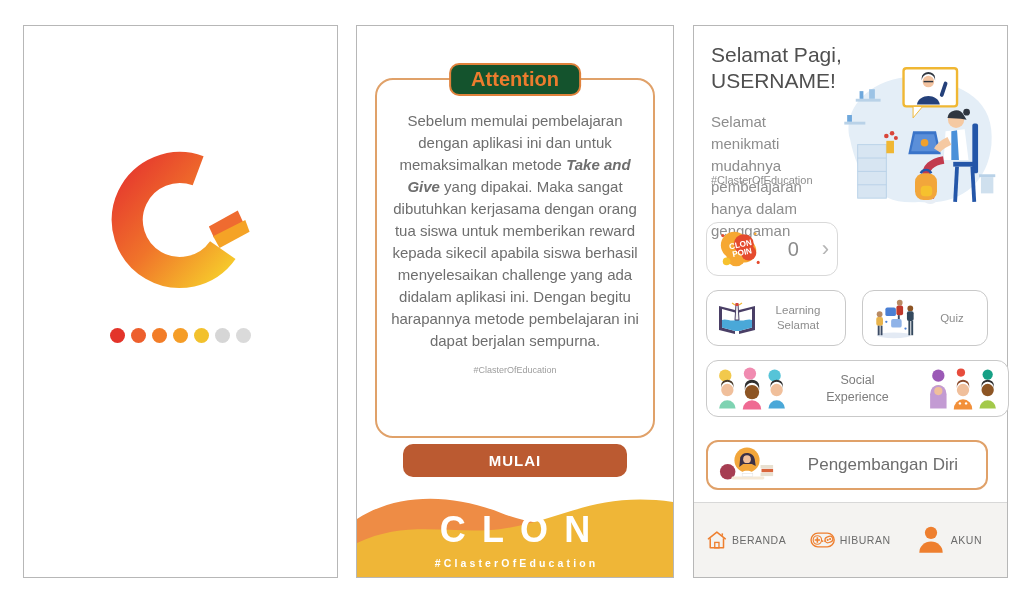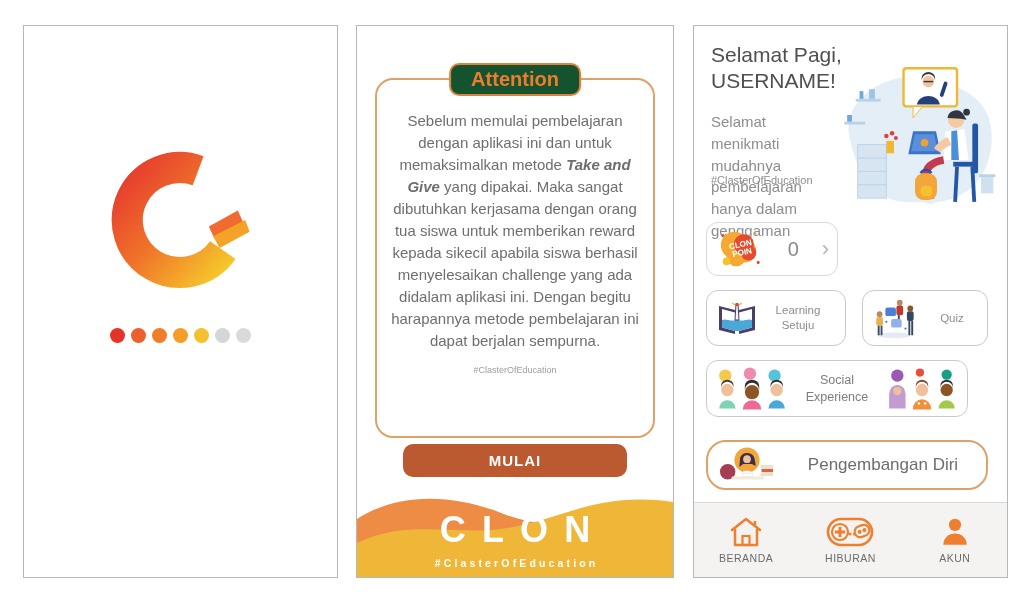--- a/index.html
+++ b/index.html
@@ -49,31 +49,31 @@
     border:1.5px solid #d9d9d9;border-radius:12px;display:flex;align-items:center;
     padding:0 8px;box-sizing:border-box;gap:10px;cursor:pointer;}
   .poin-value{color:#8a8a8a;font-size:20px;flex:1;text-align:center;}
   .poin-chevron{color:#b5b5b5;font-size:22px;line-height:1;}
   .mid-row{position:absolute;left:12px;top:264px;display:flex;gap:16px;}
   .mini-card{border:1.5px solid #c9c9c9;border-radius:12px;height:56px;display:flex;
     align-items:center;box-sizing:border-box;padding:0 8px;gap:8px;cursor:pointer;background:#fff;}
   .lj-card{width:140px;}
   .quiz-card{width:126px;}
   .mini-label{color:#8d8d8d;font-size:11.5px;line-height:1.3;text-align:center;flex:1;}
-  .social-card{position:absolute;left:12px;top:334px;width:262px;height:57px;
+  .social-card{position:absolute;left:12px;top:334px;width:303px;height:57px;
     border:1.5px solid #c9c9c9;border-radius:12px;display:flex;align-items:center;
     justify-content:space-between;box-sizing:border-box;padding:0 8px;cursor:pointer;background:#fff;}
   .social-label{color:#7d7d7d;font-size:12.5px;text-align:center;line-height:1.3;}
   .dev-card{position:absolute;left:12px;top:414px;width:282px;height:50px;
-    border:2px solid #e0a169;border-radius:20px;display:flex;align-items:center;
+    border:2px solid #e0a169;border-radius:12px;display:flex;align-items:center;
     box-sizing:border-box;padding:0 10px;gap:14px;cursor:pointer;background:#fff;}
   .dev-label{color:#6d6d6d;font-size:17px;flex:1;text-align:center;}
   .bottom-nav{position:absolute;left:0;right:0;bottom:0;height:74px;background:#f4f3f1;
     border-top:1px solid #d8d8d8;display:flex;align-items:center;justify-content:space-around;}
-  .nav-item{display:flex;flex-direction:column;align-items:center;gap:4px;cursor:pointer;width:80px;}
+  .nav-item{display:flex;flex-direction:row;align-items:center;gap:4px;cursor:pointer;width:80px;}
   .nav-label{color:#6b6b6b;font-size:10.5px;letter-spacing:0.5px;}
 </style>
 </head>
 <body>
 
 <div class="screen" id="screen1">
   <div class="splash-logo">
     <svg width="150" height="150" viewBox="0 0 140 140">
       <defs>
         <linearGradient id="lg1" x1="0" y1="0" x2="1" y2="1">
@@ -198,21 +198,21 @@
         <path d="M4,8 L20,12 L20,36 L4,32 Z" fill="#4a3f66"></path>
         <path d="M40,8 L24,12 L24,36 L40,32 Z" fill="#4a3f66"></path>
         <path d="M7,11 L20,14.5 L20,33 L7,29.5 Z" fill="#ffffff"></path>
         <path d="M37,11 L24,14.5 L24,33 L37,29.5 Z" fill="#ffffff"></path>
         <path d="M7,22 C11,20 16,24 20,22 L24,22 C28,24 33,20 37,22 L37,29.5 L24,33 L20,33 L7,29.5 Z" fill="#4aa8d8"></path>
         <polygon points="20,22 24,22 23,6 21,6" fill="#f4f4f4" stroke="#4a3f66" stroke-width="1"></polygon>
         <rect x="20.5" y="5" width="3" height="3" fill="#d9453a"></rect>
         <line x1="17" y1="5" x2="20" y2="7" stroke="#f0b733" stroke-width="1.2"></line>
         <line x1="27" y1="5" x2="24" y2="7" stroke="#f0b733" stroke-width="1.2"></line>
       </svg>
-      <div class="mini-label" style="max-width:62px;">Learning Setuju</div>
+      <div class="mini-label" style="max-width:62px;">Learning Selamat</div>
     </div>
     <div class="mini-card quiz-card">
       <svg width="46" height="46" viewBox="0 0 48 44">
         <ellipse cx="24" cy="40" rx="18" ry="3" fill="#e3eaf4"></ellipse>
         <circle cx="9" cy="18" r="3" fill="#b98a62"></circle>
         <rect x="5.5" y="21" width="7" height="9" rx="2" fill="#e8b34b"></rect>
         <line x1="8" y1="30" x2="8" y2="40" stroke="#3b4a63" stroke-width="2"></line>
         <line x1="11" y1="30" x2="11" y2="40" stroke="#3b4a63" stroke-width="2"></line>
         <circle cx="30" cy="6" r="3" fill="#b98a62"></circle>
         <rect x="26.5" y="9" width="7" height="10" rx="2" fill="#c0392b"></rect>

